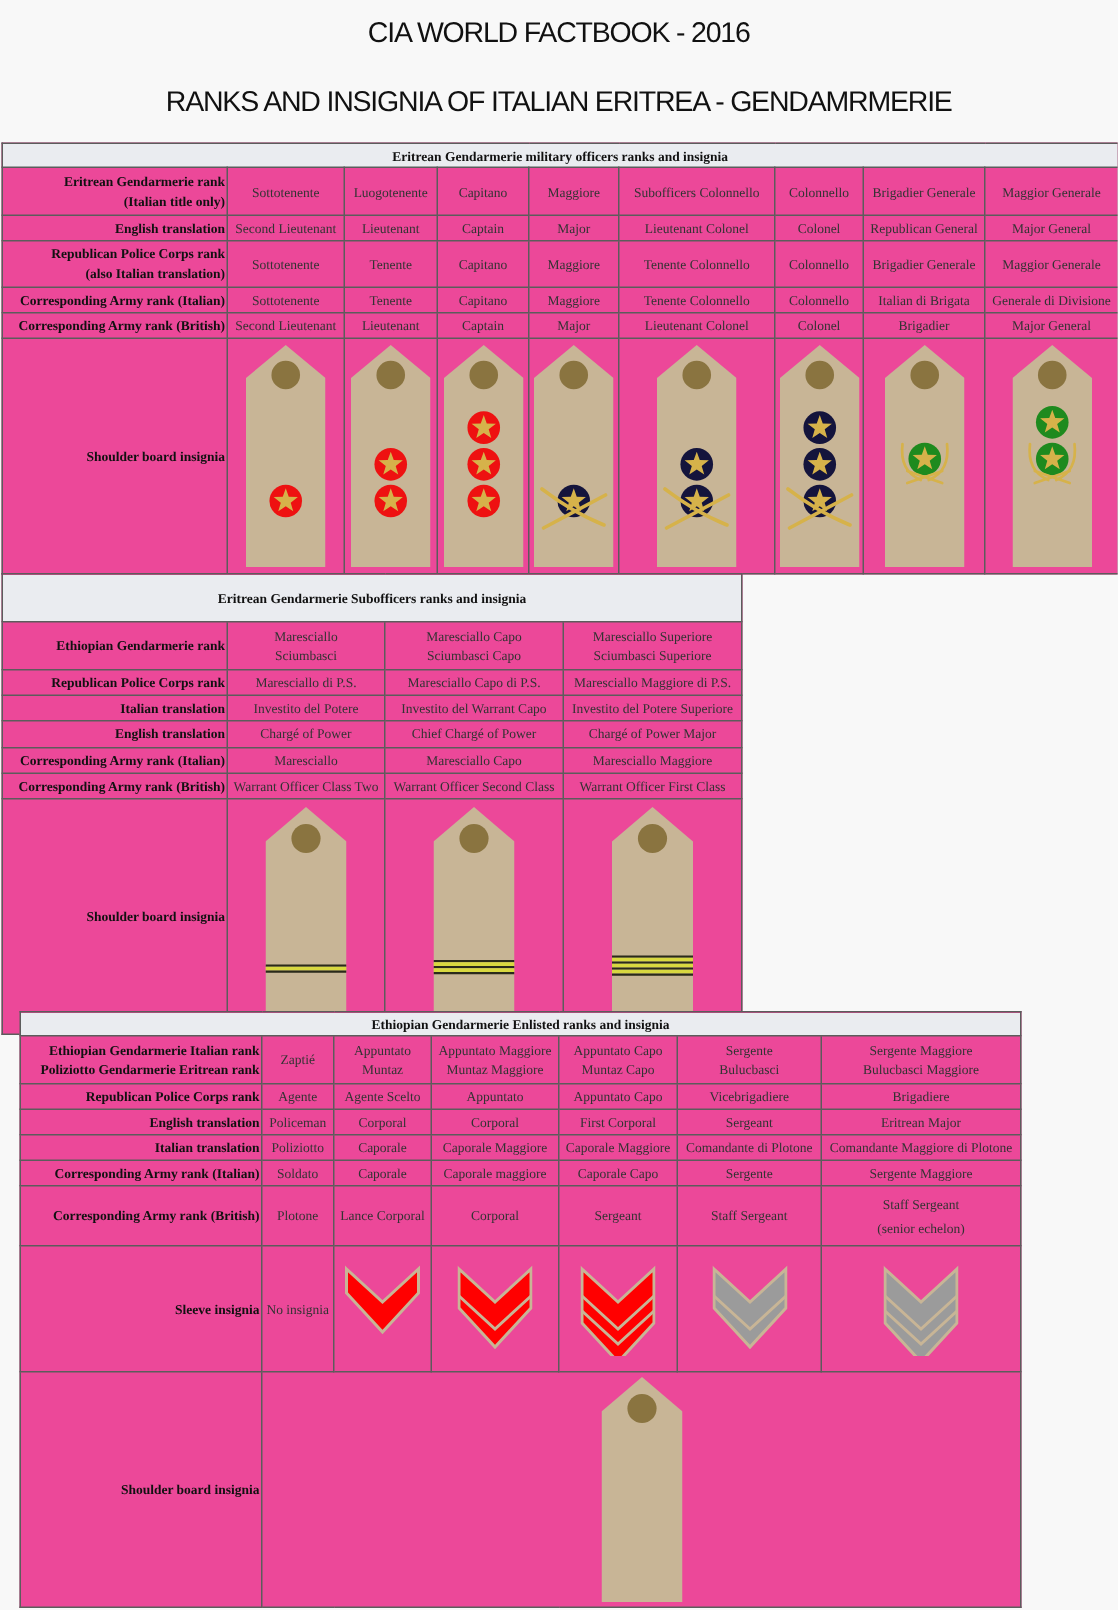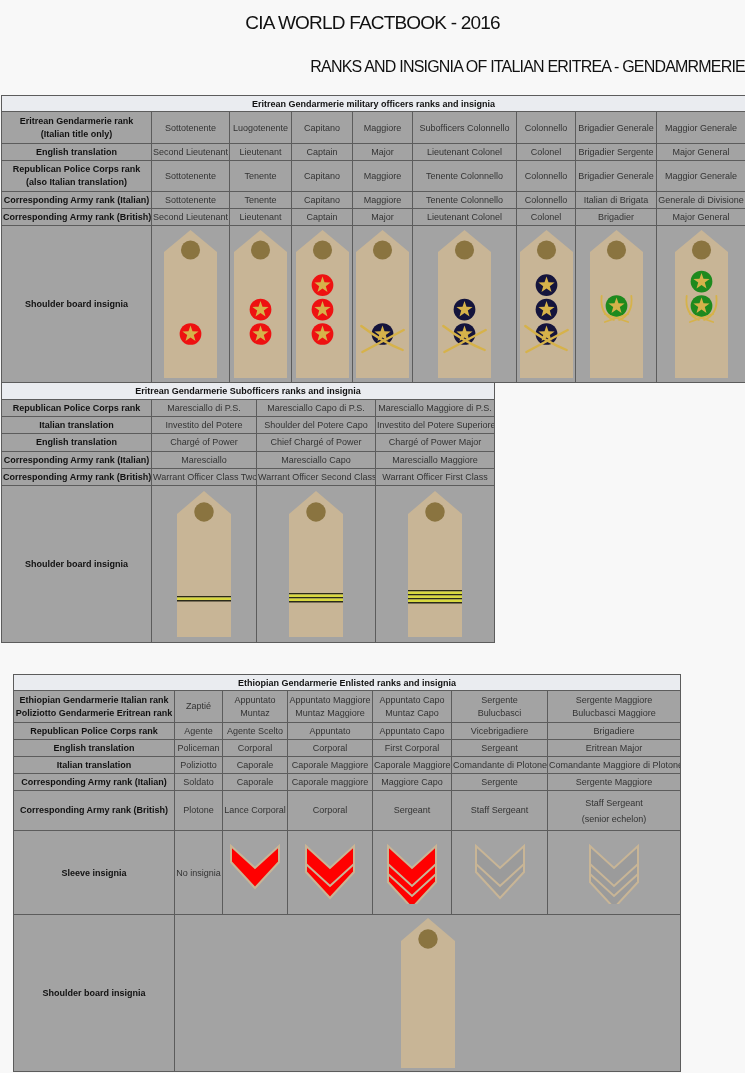--- a/index.html
+++ b/index.html
@@ -5,31 +5,31 @@
   html, body { margin:0; padding:0; }
   body {
     width:745px; height:1073px; background:#f8f8f8; position:relative; overflow:hidden;
     font-family:"Liberation Sans", sans-serif; color:#222;
   }
   .title {
     position:absolute; left:0; width:745px; text-align:center; color:#111;
     font-family:"Liberation Sans", sans-serif; letter-spacing:-0.8px;
   }
   #t1 { top:12px; font-size:19px; }
-  #t2 { top:58px; font-size:16px;text-align:right; }
+  #t2 { top:58px; font-size:19px; }
   table.wt {
-    position:absolute; border-collapse:collapse; background:#a3a3a3; table-layout:fixed;
-    font-size:9px; color:#333;
+    position:absolute; border-collapse:collapse; background:#ec4899; table-layout:fixed;
+    font-size:9px; color:#333;font-family:Liberation Serif, serif;
   }
   table.wt td, table.wt th {
     border:1px solid #5c5c5c; text-align:center; vertical-align:middle; padding:0 1px;
     line-height:12px; overflow:hidden; white-space:nowrap;
   }
   table.wt th.cap { background:#eaecf0; font-weight:bold; color:#111; font-size:9px; }
-  table.wt td.lab { font-weight:bold; color:#111; font-size:9px; }
+  table.wt td.lab { font-weight:bold; color:#111; font-size:9px;text-align:right; }
   table.wt td.val { font-weight:normal; }
   .ml { line-height:13px; }
   svg { display:block; margin:0 auto; }
 </style>
 </head>
 <body>
 
 <div class="title" id="t1">CIA WORLD FACTBOOK - 2016</div>
 <div class="title" id="t2">RANKS AND INSIGNIA OF ITALIAN ERITREA - GENDAMRMERIE</div>
 
@@ -68,21 +68,21 @@
       <tr style="height: 17px;">
         <td class="lab">
           <div class="ml">English translation</div>
         </td>
         <td class="val">Second Lieutenant</td>
         <td class="val">Lieutenant</td>
         <td class="val">Captain</td>
         <td class="val">Major</td>
         <td class="val">Lieutenant Colonel</td>
         <td class="val">Colonel</td>
-        <td class="val">Brigadier Sergente</td>
+        <td class="val">Republican General</td>
         <td class="val">Major General</td>
       </tr>
       <tr style="height: 31px;">
         <td class="lab">
           <div class="ml">Republican Police Corps rank</div>
           <div class="ml">(also Italian translation)</div>
         </td>
         <td class="val">Sottotenente</td>
         <td class="val">Tenente</td>
         <td class="val">Capitano</td>
@@ -227,25 +227,42 @@
 </table>
 
 <table class="wt" id="tbl-sub" style="left:1px; top:382px; width:493px;">
   <colgroup>
     <col style="width:150px">
       <col style="width:105px">
       <col style="width:119px">
       <col style="width:119px">
   </colgroup>
   <tbody>
-      <tr style="height:17px">
+      <tr style="height:32px">
         <th class="cap" colspan="4">Eritrean Gendarmerie Subofficers ranks and insignia</th>
       </tr>
   </tbody>
     <tbody id="sub-body">
+      <tr style="height: 32px;">
+        <td class="lab">
+          <div class="ml">Ethiopian Gendarmerie rank</div>
+        </td>
+        <td class="val">
+          <div class="ml">Maresciallo</div>
+          <div class="ml">Sciumbasci</div>
+        </td>
+        <td class="val">
+          <div class="ml">Maresciallo Capo</div>
+          <div class="ml">Sciumbasci Capo</div>
+        </td>
+        <td class="val">
+          <div class="ml">Maresciallo Superiore</div>
+          <div class="ml">Sciumbasci Superiore</div>
+        </td>
+      </tr>
       <tr style="height: 17px;">
         <td class="lab">
           <div class="ml">Republican Police Corps rank</div>
         </td>
         <td class="val">
           <div class="ml">Maresciallo di P.S.</div>
         </td>
         <td class="val">
           <div class="ml">Maresciallo Capo di P.S.</div>
         </td>
@@ -254,21 +271,21 @@
         </td>
       </tr>
       <tr style="height: 17px;">
         <td class="lab">
           <div class="ml">Italian translation</div>
         </td>
         <td class="val">
           <div class="ml">Investito del Potere</div>
         </td>
         <td class="val">
-          <div class="ml">Shoulder del Potere Capo</div>
+          <div class="ml">Investito del Warrant Capo</div>
         </td>
         <td class="val">
           <div class="ml">Investito del Potere Superiore</div>
         </td>
       </tr>
       <tr style="height: 18px;">
         <td class="lab">
           <div class="ml">English translation</div>
         </td>
         <td class="val">
@@ -469,21 +486,21 @@
         <td class="val">
           <div class="ml">Soldato</div>
         </td>
         <td class="val">
           <div class="ml">Caporale</div>
         </td>
         <td class="val">
           <div class="ml">Caporale maggiore</div>
         </td>
         <td class="val">
-          <div class="ml">Maggiore Capo</div>
+          <div class="ml">Caporale Capo</div>
         </td>
         <td class="val">
           <div class="ml">Sergente</div>
         </td>
         <td class="val">
           <div class="ml">Sergente Maggiore</div>
         </td>
       </tr>
       <tr style="height: 40px;">
         <td class="lab">

